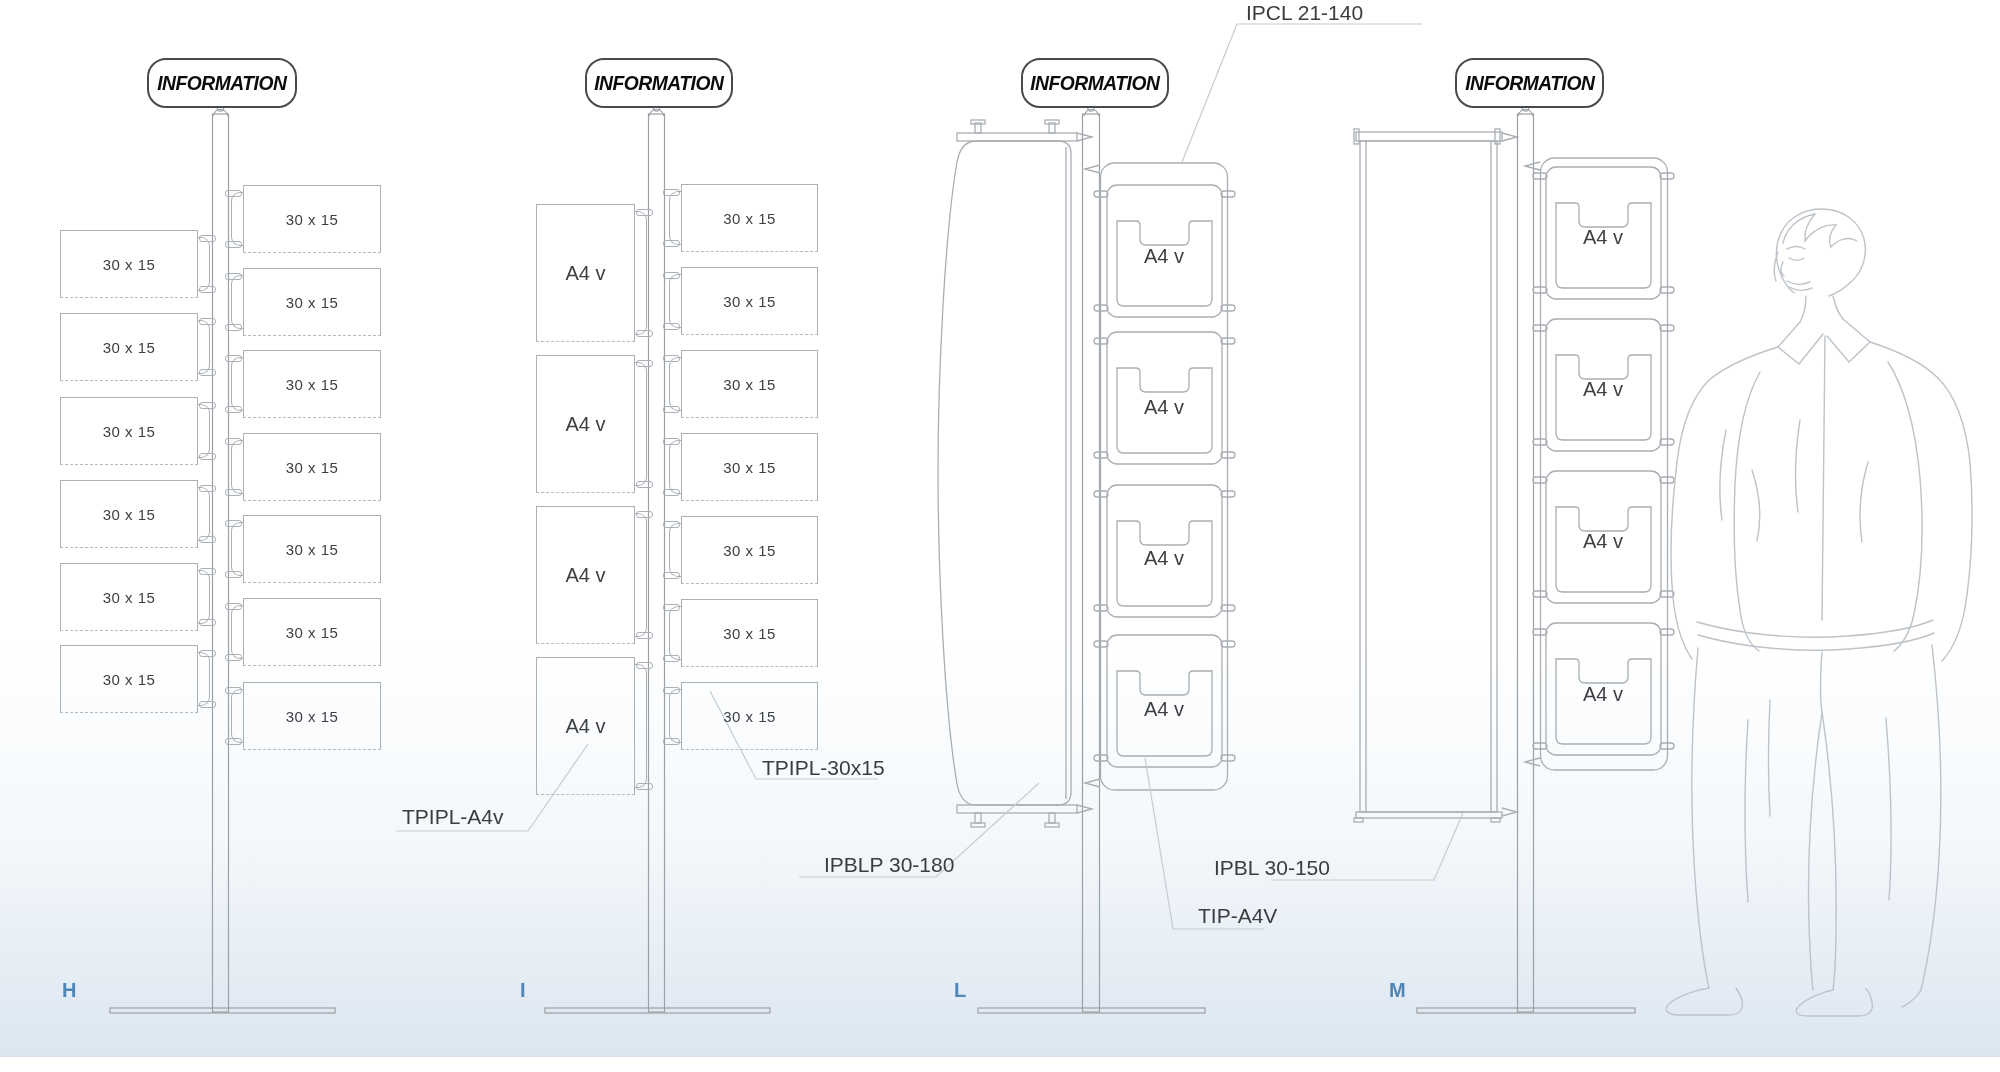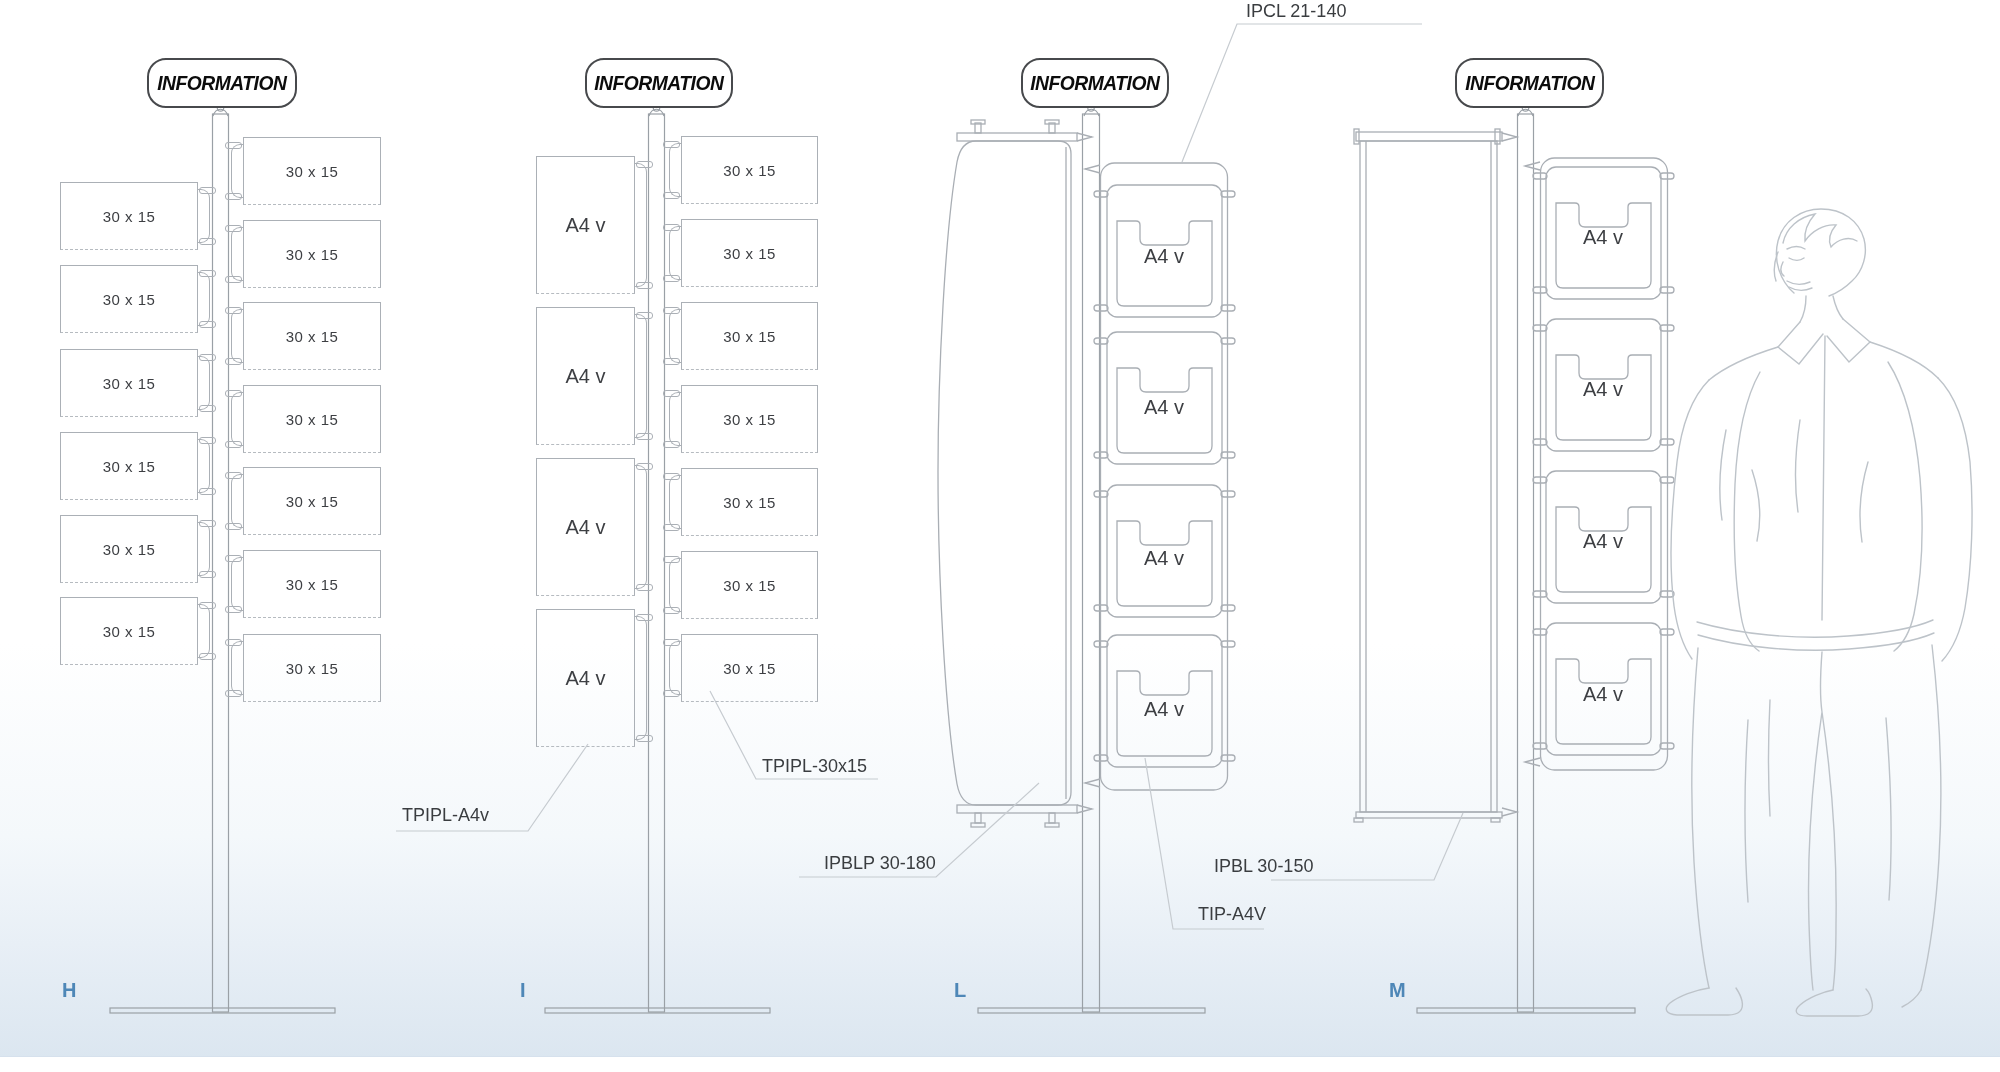--- a/index.html
+++ b/index.html
@@ -8,38 +8,38 @@
     position:relative;width:2000px;height:1072px;overflow:hidden;
     background:linear-gradient(180deg,#ffffff 0%,#ffffff 60%,#f4f8fb 78%,#e8eff6 88%,#dbe6f0 99%);
   }
   .art{position:absolute;left:0;top:0;z-index:1;}
   .bottom-strip{position:absolute;left:0;top:1056px;width:2000px;height:16px;background:#ffffff;border-top:1px solid #d6e1ed;z-index:5;}
 
   .sign{position:absolute;height:46px;background:#fff;border:2px solid #47494c;border-radius:19px;
         display:flex;align-items:center;justify-content:center;z-index:3;}
   .sign span{font-style:italic;font-weight:bold;font-size:20.5px;color:#0c0c0c;transform:scaleX(.94);letter-spacing:-.5px;white-space:nowrap;}
 
-  .pocket{position:absolute;border:1px solid #abb0b6;border-bottom-style:dashed;border-bottom-color:#b6bbc0;z-index:2;}
+  .pocket{position:absolute;border:1px solid #abb0b6;border-bottom-style:dashed;border-bottom-color:#b6bbc0;z-index:2;margin-top:48px;}
   .plabel{position:absolute;inset:0;display:flex;align-items:center;justify-content:center;
           font-size:15px;color:#3d3f43;letter-spacing:.5px;}
   .col-ia .plabel{font-size:20px;letter-spacing:0;}
   .col-hl{left:60px;width:136px;height:66px;}
   .col-hr{left:243px;width:136px;height:66px;}
   .col-ia{left:536px;width:97px;height:136px;}
   .col-ir{left:681px;width:135px;height:66px;}
 
   .clamp{position:absolute;top:6px;bottom:6px;width:12px;border:1px solid #abb0b6;}
   .clamp-r{right:-13px;border-left:none;border-radius:0 9px 9px 0;}
   .clamp-l{left:-13px;border-right:none;border-radius:9px 0 0 9px;}
   .clamp::before,.clamp::after{content:"";position:absolute;width:15px;height:5px;border:1px solid #abb0b6;border-radius:3px;}
   .clamp-r::before{top:-3px;right:-7px;} .clamp-r::after{bottom:-3px;right:-7px;}
   .clamp-l::before{top:-3px;left:-7px;}  .clamp-l::after{bottom:-3px;left:-7px;}
 
   .hlabel{position:absolute;width:88px;text-align:center;font-size:20px;color:#3d3f43;z-index:4;}
-  .callout{position:absolute;font-size:18px;color:#3a3d40;white-space:nowrap;z-index:4;}
+  .callout{position:absolute;font-size:21px;color:#3a3d40;white-space:nowrap;z-index:4;}
   .stand-letter{position:absolute;font-size:20px;font-weight:bold;color:#4e87b7;z-index:4;}
 </style>
 </head>
 <body>
 
 <div class="canvas">
 
   <svg class="art" width="2000" height="1072" viewBox="0 0 2000 1072">
     <defs>
       <g id="a4h" stroke="#a9aeb4" stroke-width="1.3" fill="none">

